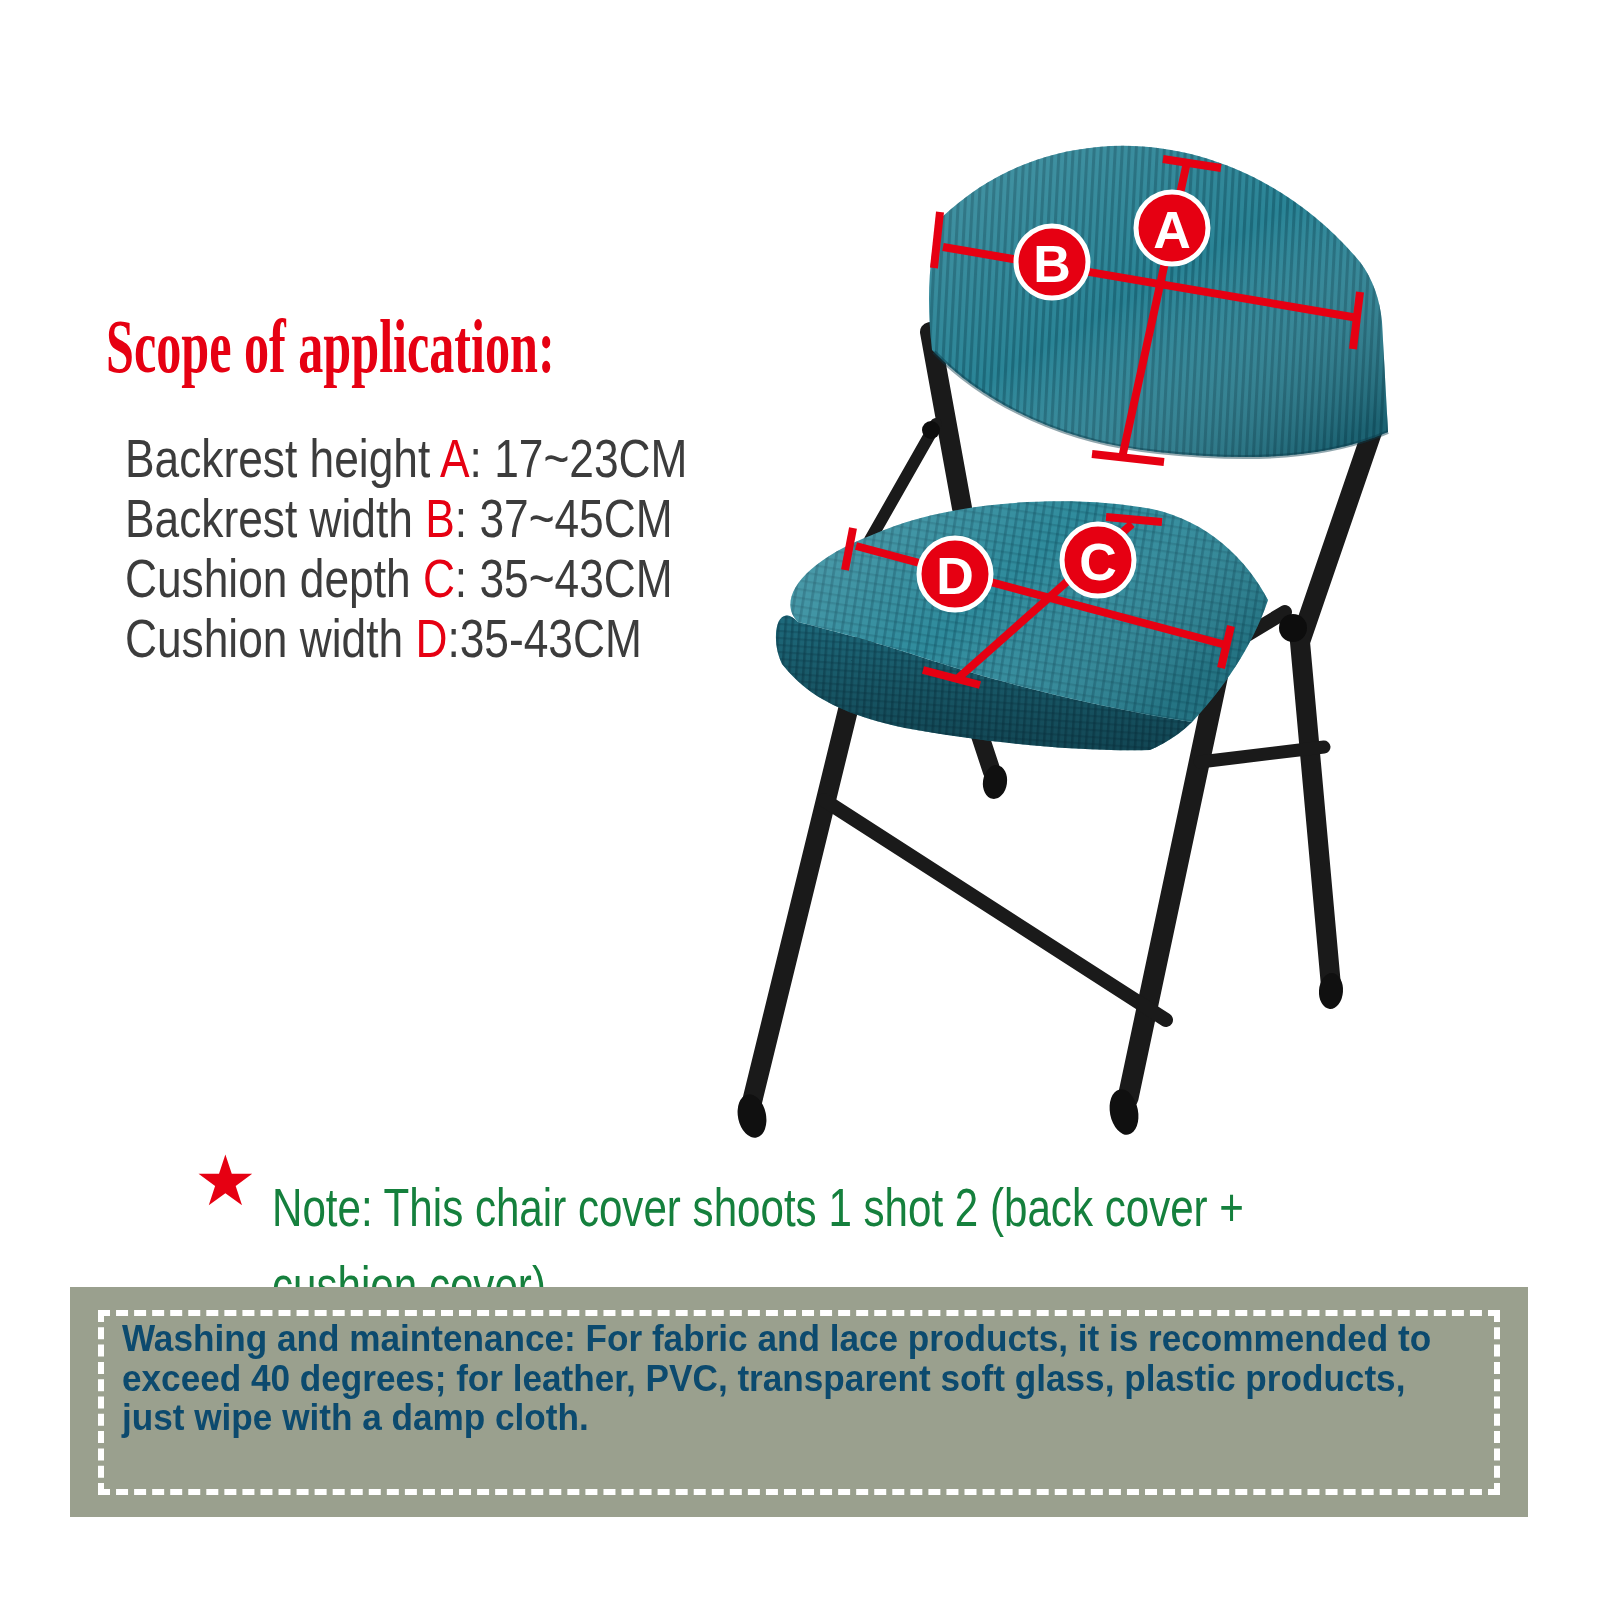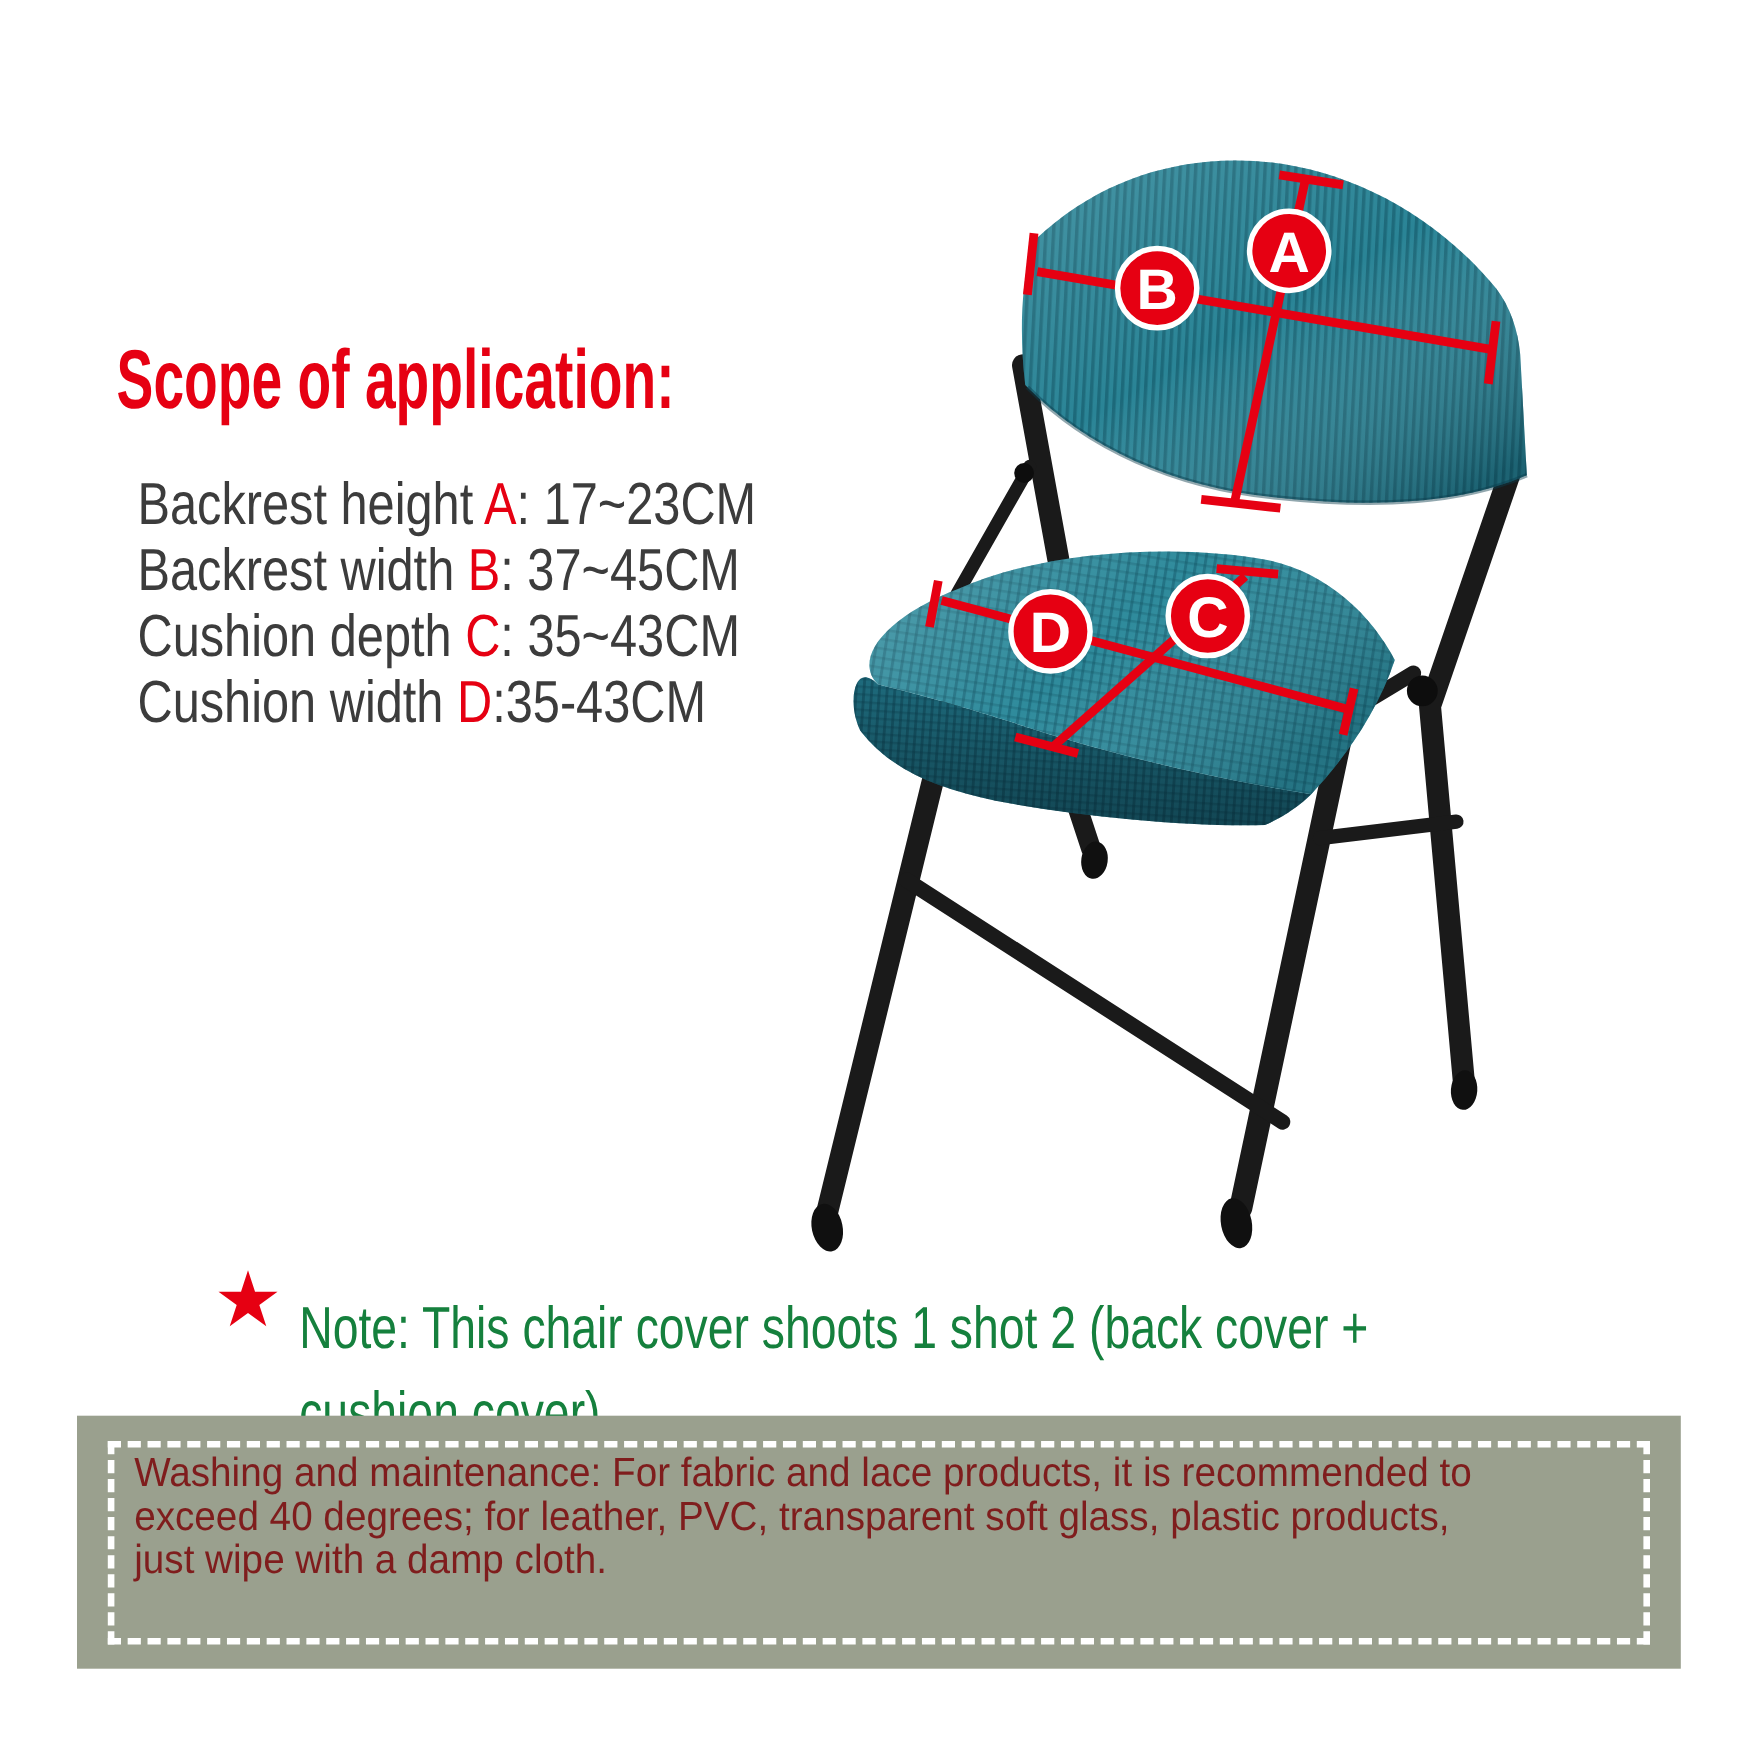--- a/index.html
+++ b/index.html
@@ -2,38 +2,38 @@
 <html><head>
 <meta charset="utf-8">
 <style>
   html,body{margin:0;padding:0;background:#ffffff;}
   #canvas{position:relative;width:1600px;height:1600px;background:#ffffff;overflow:hidden;
           font-family:"Liberation Sans", sans-serif;}
   .abs{position:absolute;}
   .squeeze{display:inline-block;transform-origin:0 50%;white-space:nowrap;}
 
   
-  #scope-heading{left:106px;top:300px;color:#e60012;font-weight:bold;font-size:76px;line-height:92px;}
+  #scope-heading{left:106px;top:300px;color:#e60012;font-weight:bold;font-size:76px;line-height:92px;font-family:Liberation Serif, serif;}
   #scope-heading .squeeze{transform:scaleX(0.66);}
 
   
   #spec-list{left:106px;top:428px;color:#3c3c3c;font-size:54px;margin-left:19px;}
   .spec-row{height:60px;line-height:60px;white-space:nowrap;}
   .spec-row .squeeze{transform:scaleX(0.82);}
   .red-letter{color:#e60012;}
 
   
   #note-star{left:194px;top:1146px;color:#e60012;font-size:70px;line-height:70px;}
   #note-text{left:272px;top:1168px;color:#15803d;font-size:54px;line-height:78px;}
   #note-text .squeeze{transform:scaleX(0.78);}
 
   
   #care-box{left:70px;top:1287px;width:1458px;height:230px;background:#9aa08e;}
   #care-border{position:absolute;left:28px;top:23px;right:28px;bottom:22px;border:6px dashed #ffffff;}
-  #care-text{position:absolute;left:52px;top:32px;color:#7f1d1d;font-size:37px;line-height:39.5px;}
+  #care-text{position:absolute;left:52px;top:32px;color:#0c4a6e;font-size:37px;line-height:39.5px;font-weight:bold;}
   #care-text .squeeze{transform:scaleX(0.95);}
   .care-line{white-space:nowrap;}
 
   #chair-svg{left:0;top:0;width:1600px;height:1600px;}
   svg text{font-family:"Liberation Sans", sans-serif;}
 </style>
 </head>
 <body>
 
 <div id="canvas">

